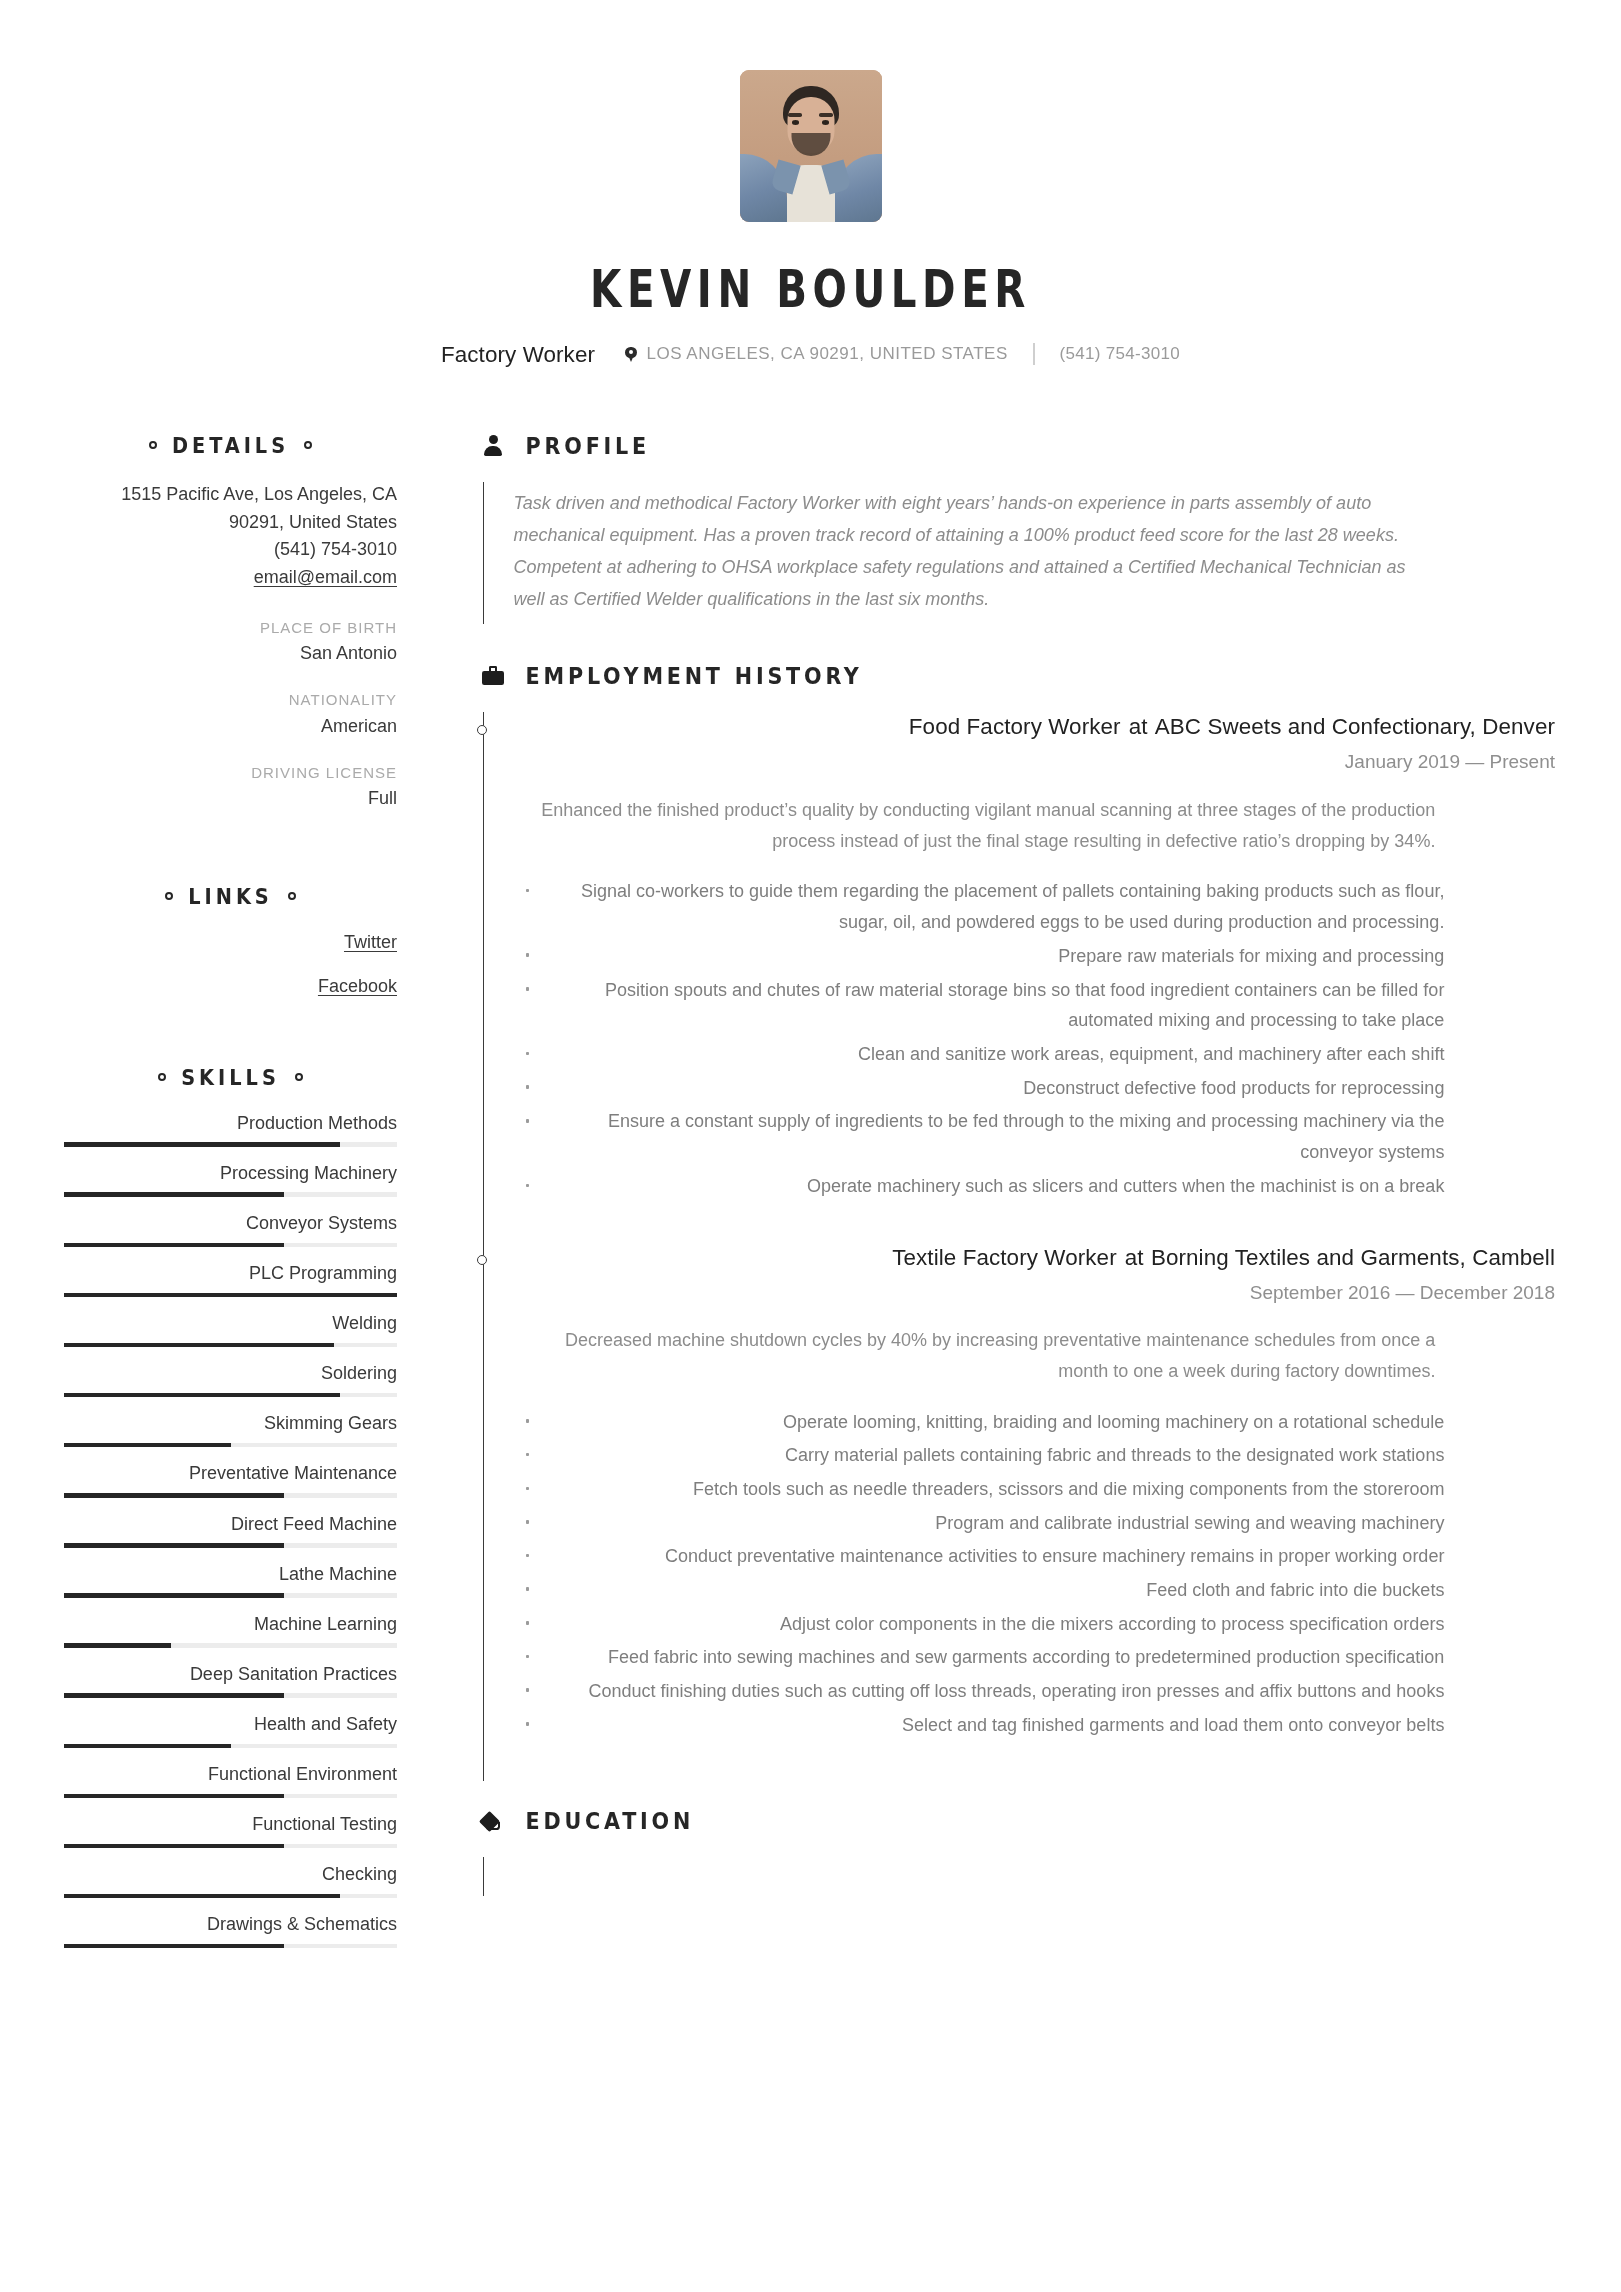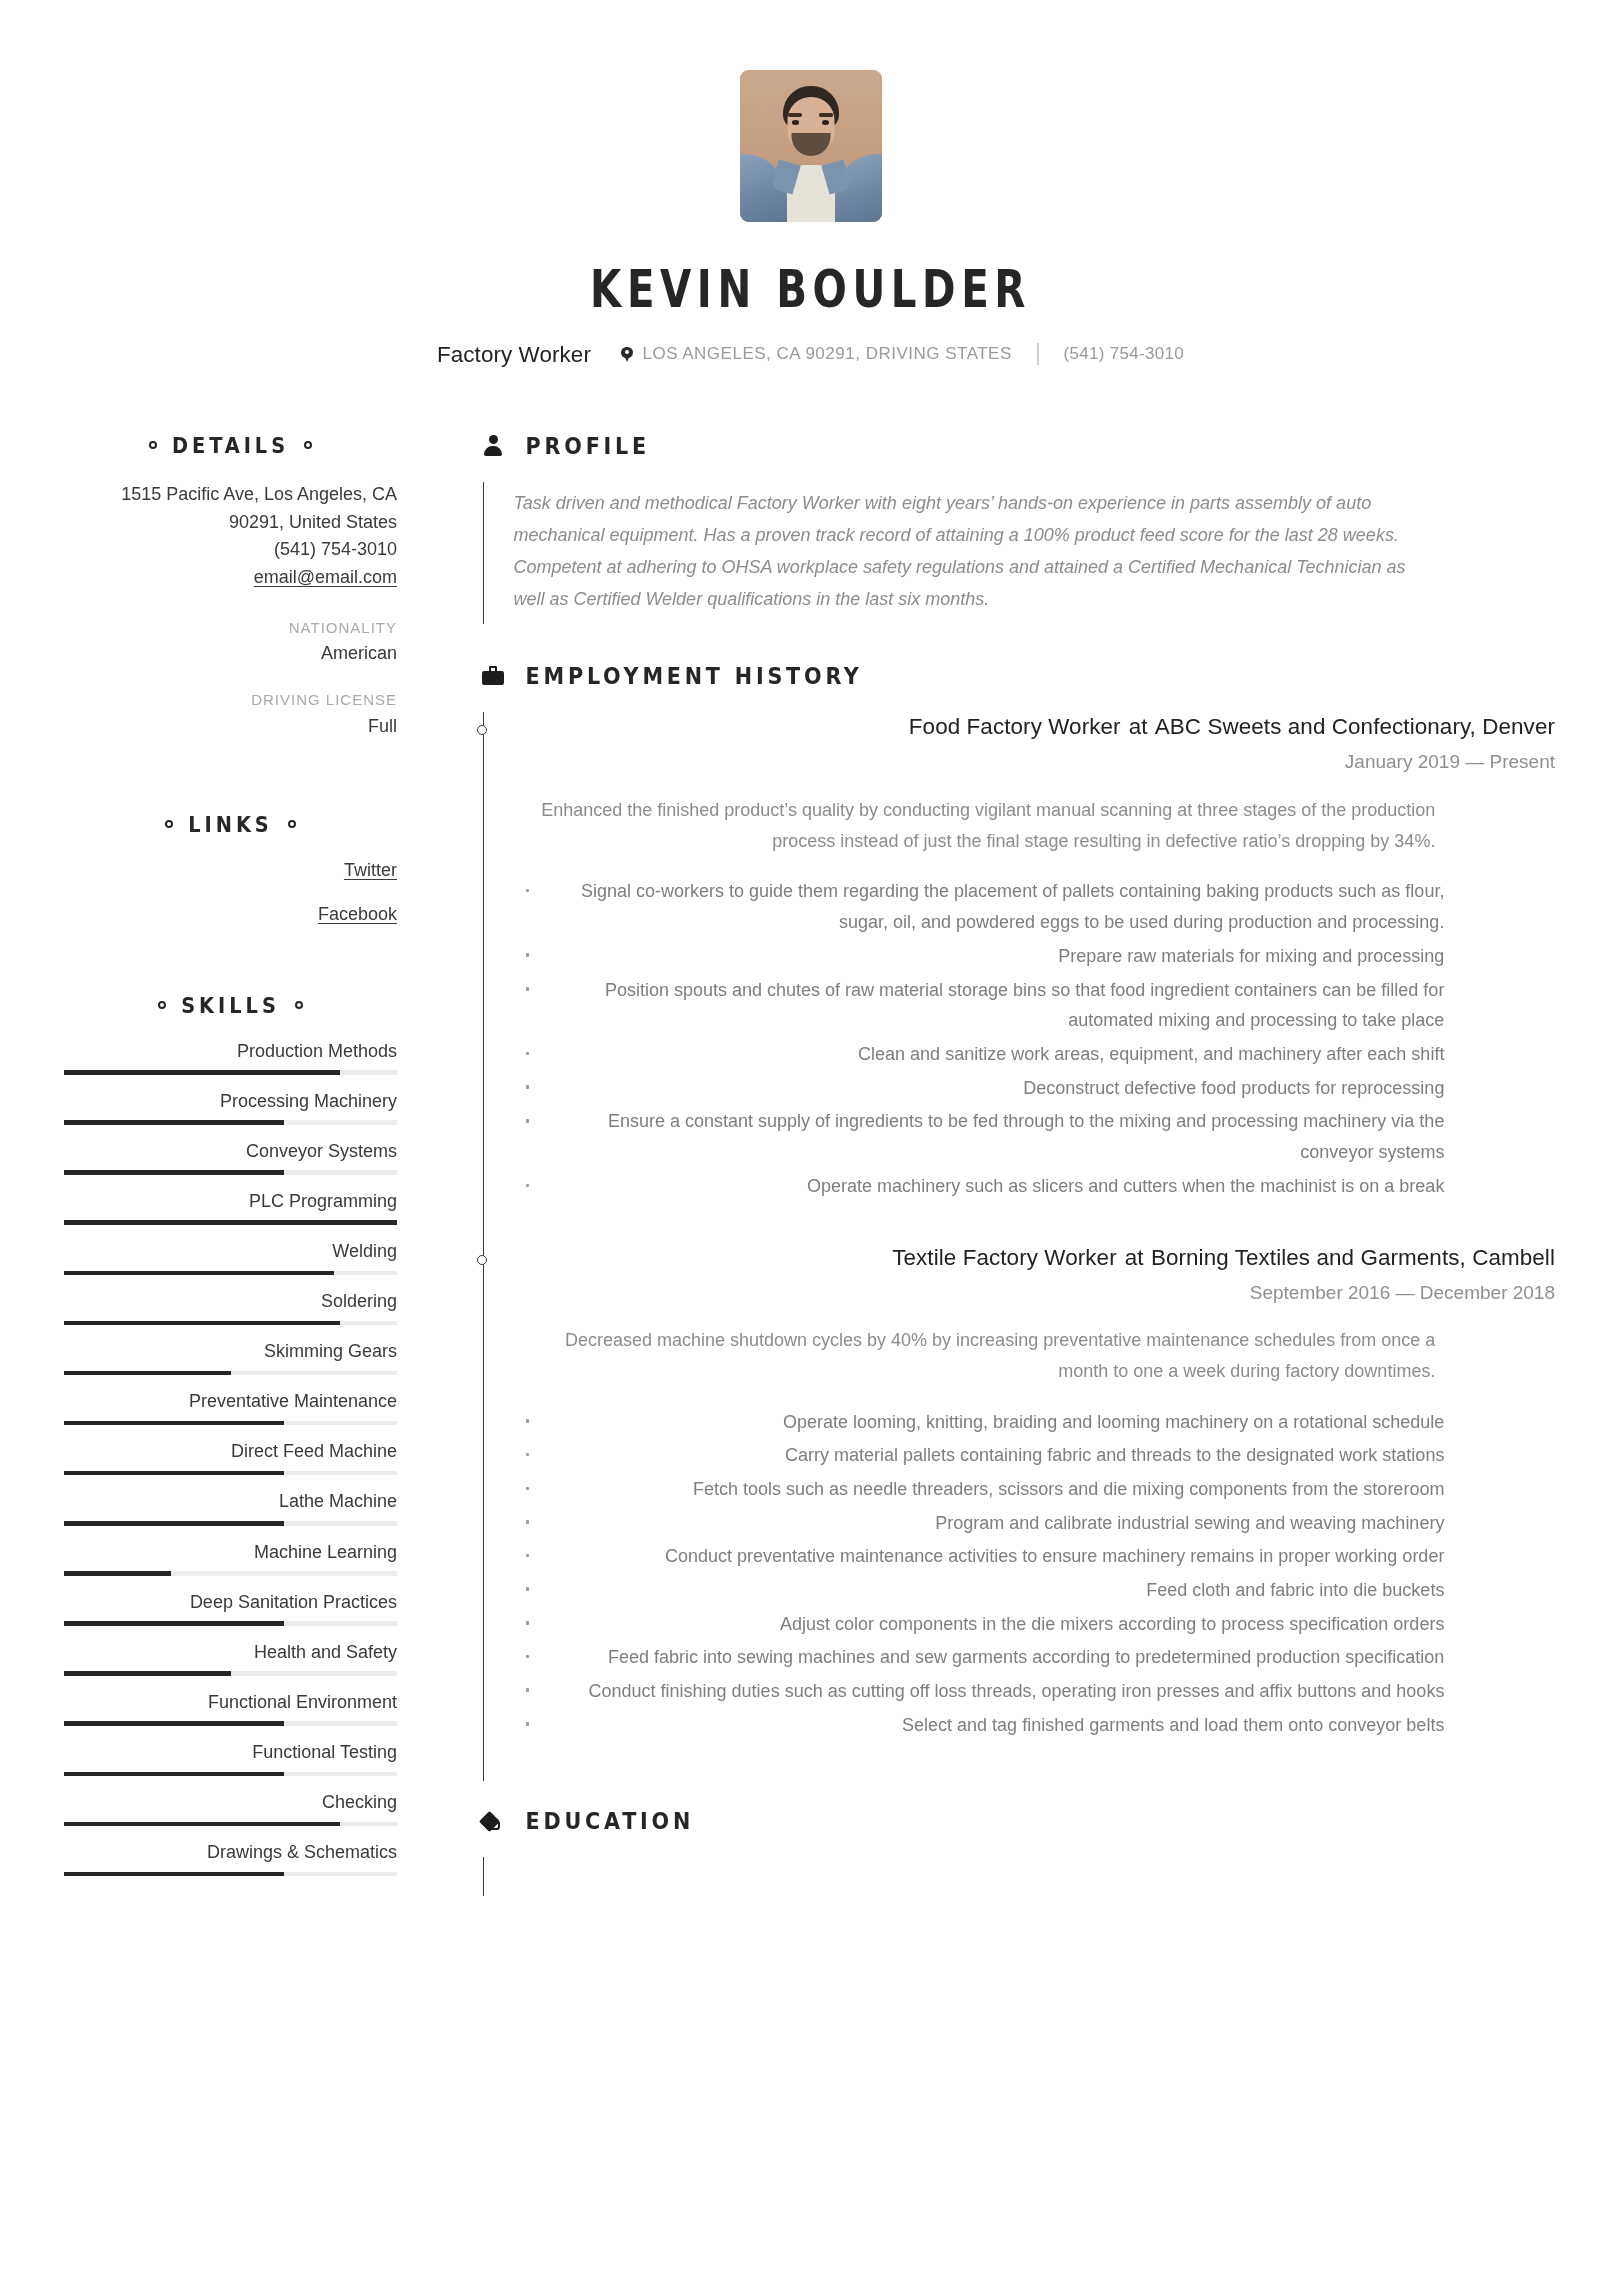--- a/index.html
+++ b/index.html
@@ -406,21 +406,21 @@
     </div>
 
     <div class="full-name">KEVIN BOULDER</div>
 
     <div class="contact-row">
       <span class="job-title">Factory Worker</span>
       <span class="loc-wrap">
         <span class="pin-icon">
             <i></i>
           </span>
-        <span class="location">LOS ANGELES, CA 90291, DRIVING STATES</span>
+        <span class="location">LOS ANGELES, CA 90291, UNITED STATES</span>
       </span>
       <span class="divider-bar"></span>
       <span class="phone">(541) 754-3010</span>
     </div>
   </div>
 
   <div class="columns">
 
     <aside class="sidebar">
 
@@ -430,20 +430,24 @@
         <span class="ring"></span>
       </div>
 
       <div class="side-text">
         <div>1515 Pacific Ave, Los Angeles, CA</div>
         <div>90291, United States</div>
         <div>(541) 754-3010</div>
         <div class="side-link">email@email.com</div>
       </div>
 
+      <div>
+        <div class="side-label">PLACE OF BIRTH</div>
+        <div class="side-value">San Antonio</div>
+      </div>
       <div>
         <div class="side-label">NATIONALITY</div>
         <div class="side-value">American</div>
       </div>
       <div>
         <div class="side-label">DRIVING LICENSE</div>
         <div class="side-value">Full</div>
       </div>
 
       <div class="side-head section-gap-links">

